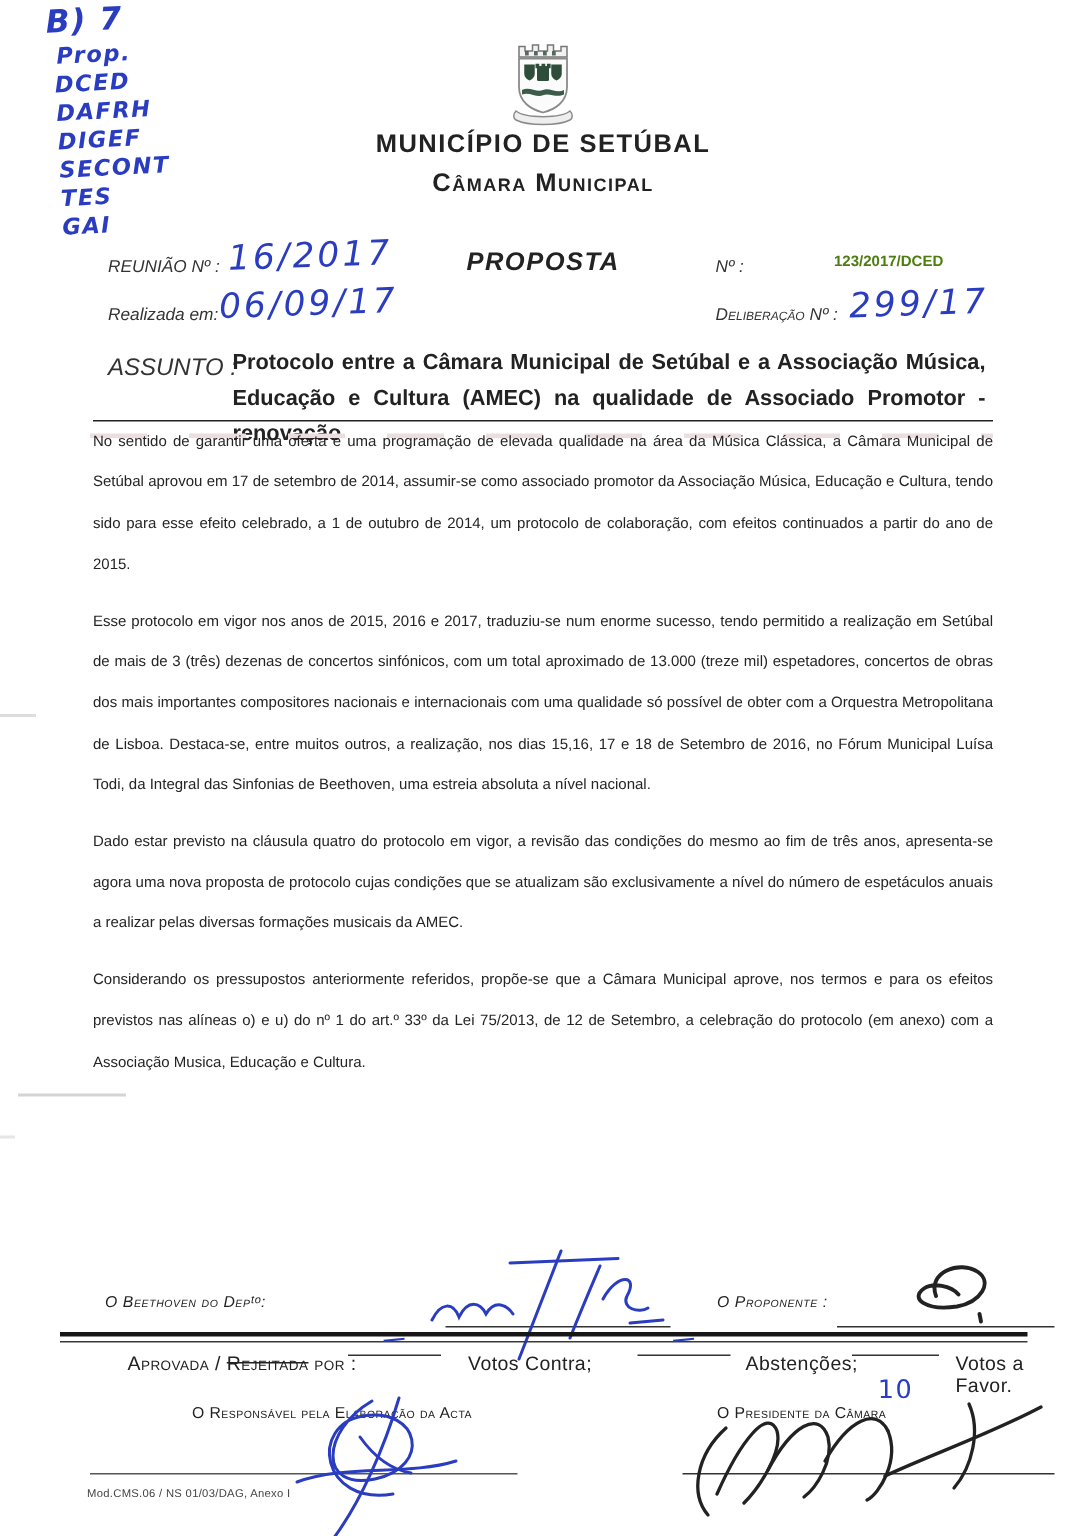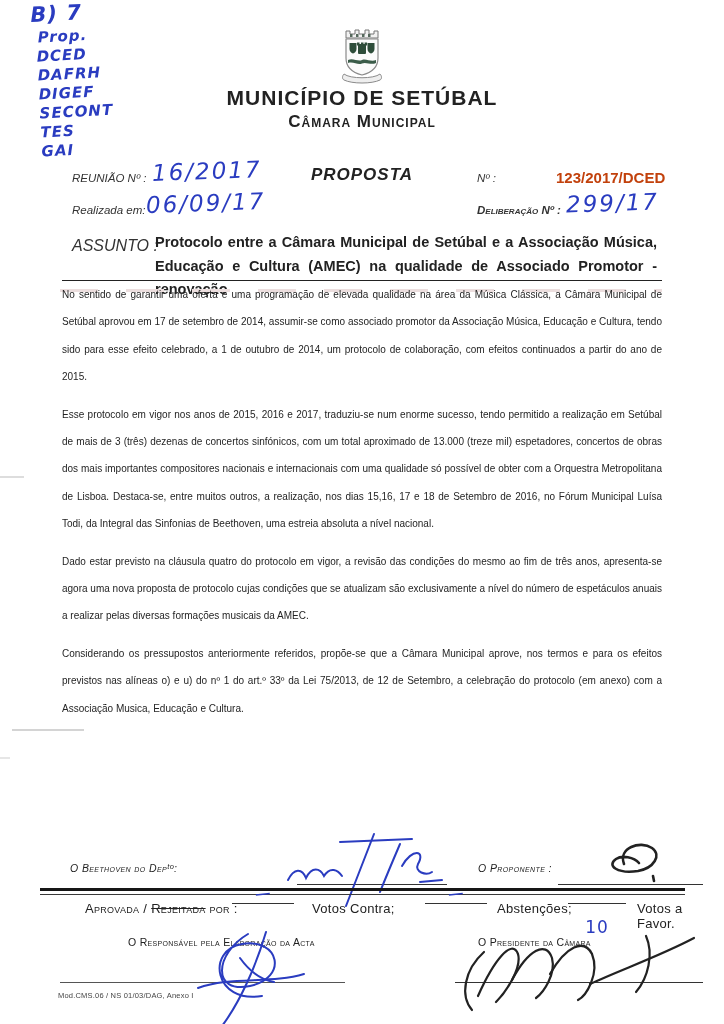--- a/index.html
+++ b/index.html
@@ -11,27 +11,27 @@
   .abs{position:absolute;}
   
   .hand{font-family:"DejaVu Sans",sans-serif;color:#2a3cc0;font-style:italic;}
   .annotations{left:26px;top:4px;transform:rotate(-3deg);line-height:19px;}
   .annotations .ann{display:block;font-size:15px;letter-spacing:1px;font-weight:bold;}
   .annotations .ann:nth-child(1){font-size:21px;margin-bottom:4px;margin-left:8px;}
   .annotations .ann:nth-child(2){margin-left:14px;}
   .annotations .ann:nth-child(n+3){margin-left:12px;}
   .hand-value{font-size:23px;letter-spacing:2px;transform:rotate(-2deg);}
   
-  .muni-title{left:0;right:0;top:86px;text-align:center;font-size:21px;font-weight:bold;letter-spacing:1px;color:#222;}
+  .muni-title{left:0;right:0;top:86px;text-align:center;font-size:17px;font-weight:bold;letter-spacing:1px;color:#222;}
   .camara-title{left:0;right:0;top:112px;text-align:center;font-size:17px;font-weight:bold;font-variant:small-caps;letter-spacing:1px;color:#222;}
   
   .lbl{font-style:italic;font-size:11.5px;color:#333;}
-  .sc{font-variant:small-caps;font-weight:bold;}
+  .sc{font-variant:small-caps;}
   .proposta{font-size:17px;font-weight:bold;font-style:italic;letter-spacing:1px;color:#222;}
-  .num-bold{font-size:15px;font-weight:bold;color:#c2410c;}
+  .num-bold{font-size:10px;font-weight:bold;color:#4d7c0f;}
   
   .assunto-text{width:502px;font-weight:bold;font-size:14.5px;line-height:23.5px;text-align:justify;color:#222;}
   .rule-thin{border-bottom:1.5px solid #222;height:0;}
   
   .bodytext{left:62px;top:281px;width:600px;font-size:10px;line-height:27.4px;text-align:justify;color:#242424;}
   .bodytext p{margin:0 0 10px 0;}
   
   .sign-lbl{font-style:italic;font-size:10.5px;font-variant:small-caps;color:#222;letter-spacing:.4px;}
   .sigline{border-bottom:1.5px solid #333;height:0;}
   .double-rule{border-top:3px solid #161616;border-bottom:1.2px solid #3a3a3a;height:3px;}

